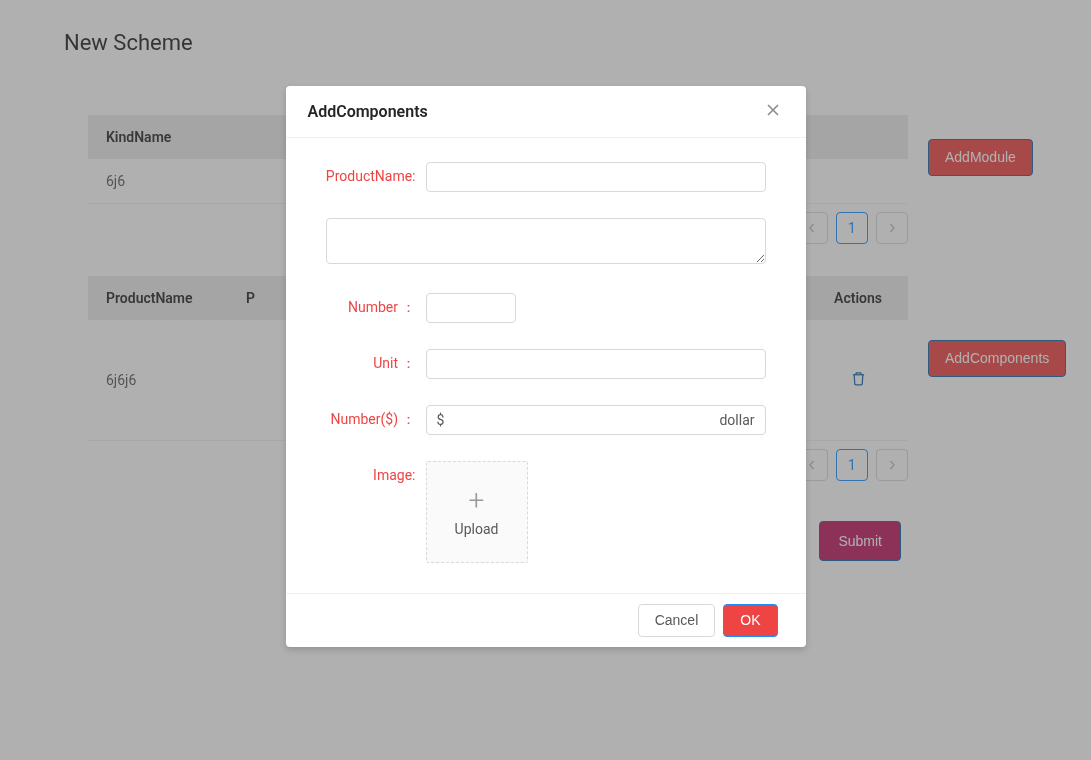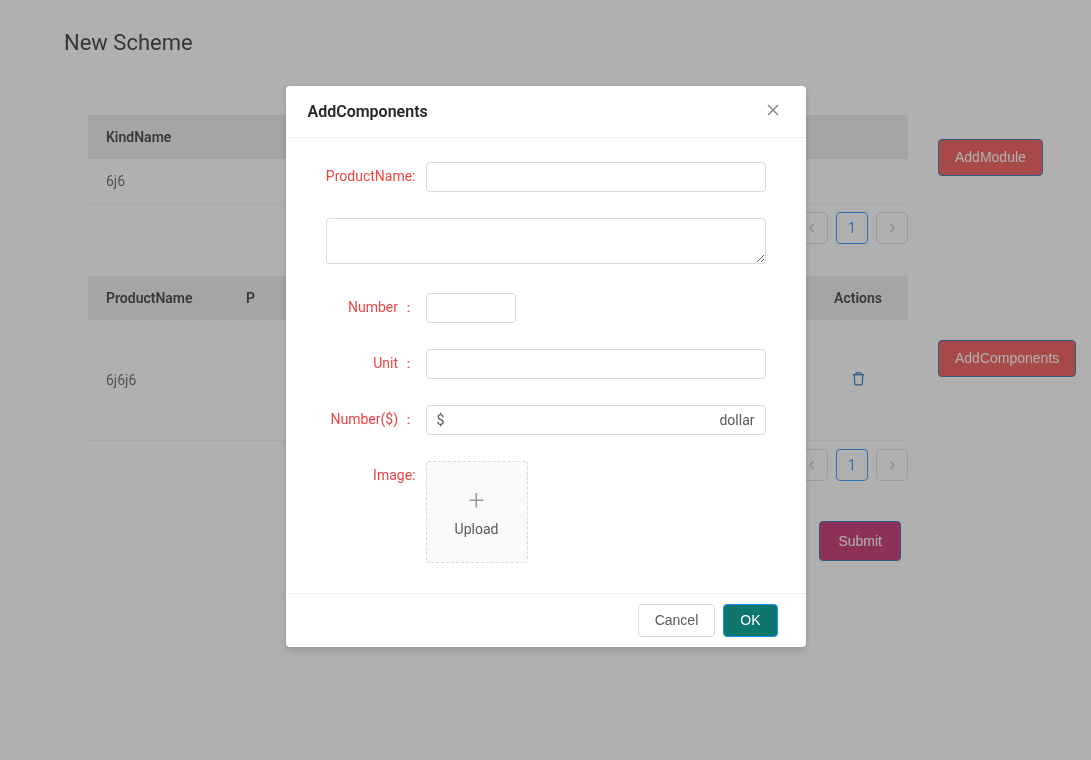--- a/index.html
+++ b/index.html
@@ -4,21 +4,21 @@
   <style>
     * { box-sizing: border-box; margin: 0; padding: 0; }
     body { font-family: -apple-system, BlinkMacSystemFont, "Segoe UI", Roboto, "Helvetica Neue", Arial, sans-serif; font-size: 14px; color: rgba(0,0,0,0.85); background: #fff; width: 1091px; height: 760px; overflow: hidden; position: relative; }
 
     .page { width: 100%; height: 100%; }
 
     .page-title { font-size: 22px; font-weight: 400; color: #222; padding: 30px 0 0 64px; }
 
     .content-wrap { padding: 60px 30px 0 88px; }
 
-    .section-row { display: flex; align-items: flex-start; gap: 30px; }
+    .section-row { display: flex; align-items: flex-start; gap: 20px; }
 
     .section-main { flex: 0 0 820px; }
 
     .side-btn-col { flex: 0 0 auto; padding-top: 24px; }
 
     .table { width: 100%; border-collapse: collapse; }
     .table thead th { background: #ececec; text-align: left; padding: 14px 18px; font-weight: 600; color: #262626; border: none; }
     .table tbody td { padding: 14px 18px; color: #595959; border-bottom: 1px solid #f0f0f0; }
 
     .t2 thead th.actions, .t2 tbody td.actions { text-align: center; }
@@ -39,21 +39,21 @@
 
     
     .overlay { position: absolute; inset: 0; background: rgba(80,80,80,0.45); display: flex; align-items: flex-start; justify-content: center; }
     .modal { background: #fff; width: 520px; border-radius: 4px; margin-top: 86px; box-shadow: 0 3px 6px rgba(0,0,0,.16); }
     .modal-header { padding: 14px 22px; border-bottom: 1px solid #f0f0f0; display: flex; justify-content: space-between; align-items: center; }
     .modal-title { font-size: 16px; font-weight: 600; color: #262626; }
     .close-x { color: #8c8c8c; cursor: pointer; font-size: 16px; padding: 2px 4px; }
     .modal-body { padding: 24px 40px 24px 40px; }
     .modal-footer { padding: 10px 28px; border-top: 1px solid #f0f0f0; display: flex; justify-content: flex-end; gap: 8px; }
     .modal-footer .btn { padding: 6px 16px; }
-    .modal-footer .btn-primary { background: #0f766e; border-color: #1890ff; }
+    .modal-footer .btn-primary { background: #ef4444; border-color: #1890ff; }
 
     .form-row { display: flex; align-items: flex-start; margin-bottom: 26px; }
     .form-label { flex: 0 0 100px; text-align: right; padding-right: 10px; color: #ef4444; padding-top: 6px; }
     .form-control { flex: 1; }
     .form-control input, .form-control textarea { width: 100%; padding: 6px 10px; border: 1px solid #d9d9d9; border-radius: 4px; font-size: 14px; outline: none; }
     .form-control textarea { resize: vertical; }
     .form-control .num-input { width: 90px; }
 
     .price-input-wrap { display: flex; align-items: center; border: 1px solid #d9d9d9; border-radius: 4px; padding: 0 10px; }
     .price-input-wrap .prefix, .price-input-wrap .suffix { color: #595959; }

